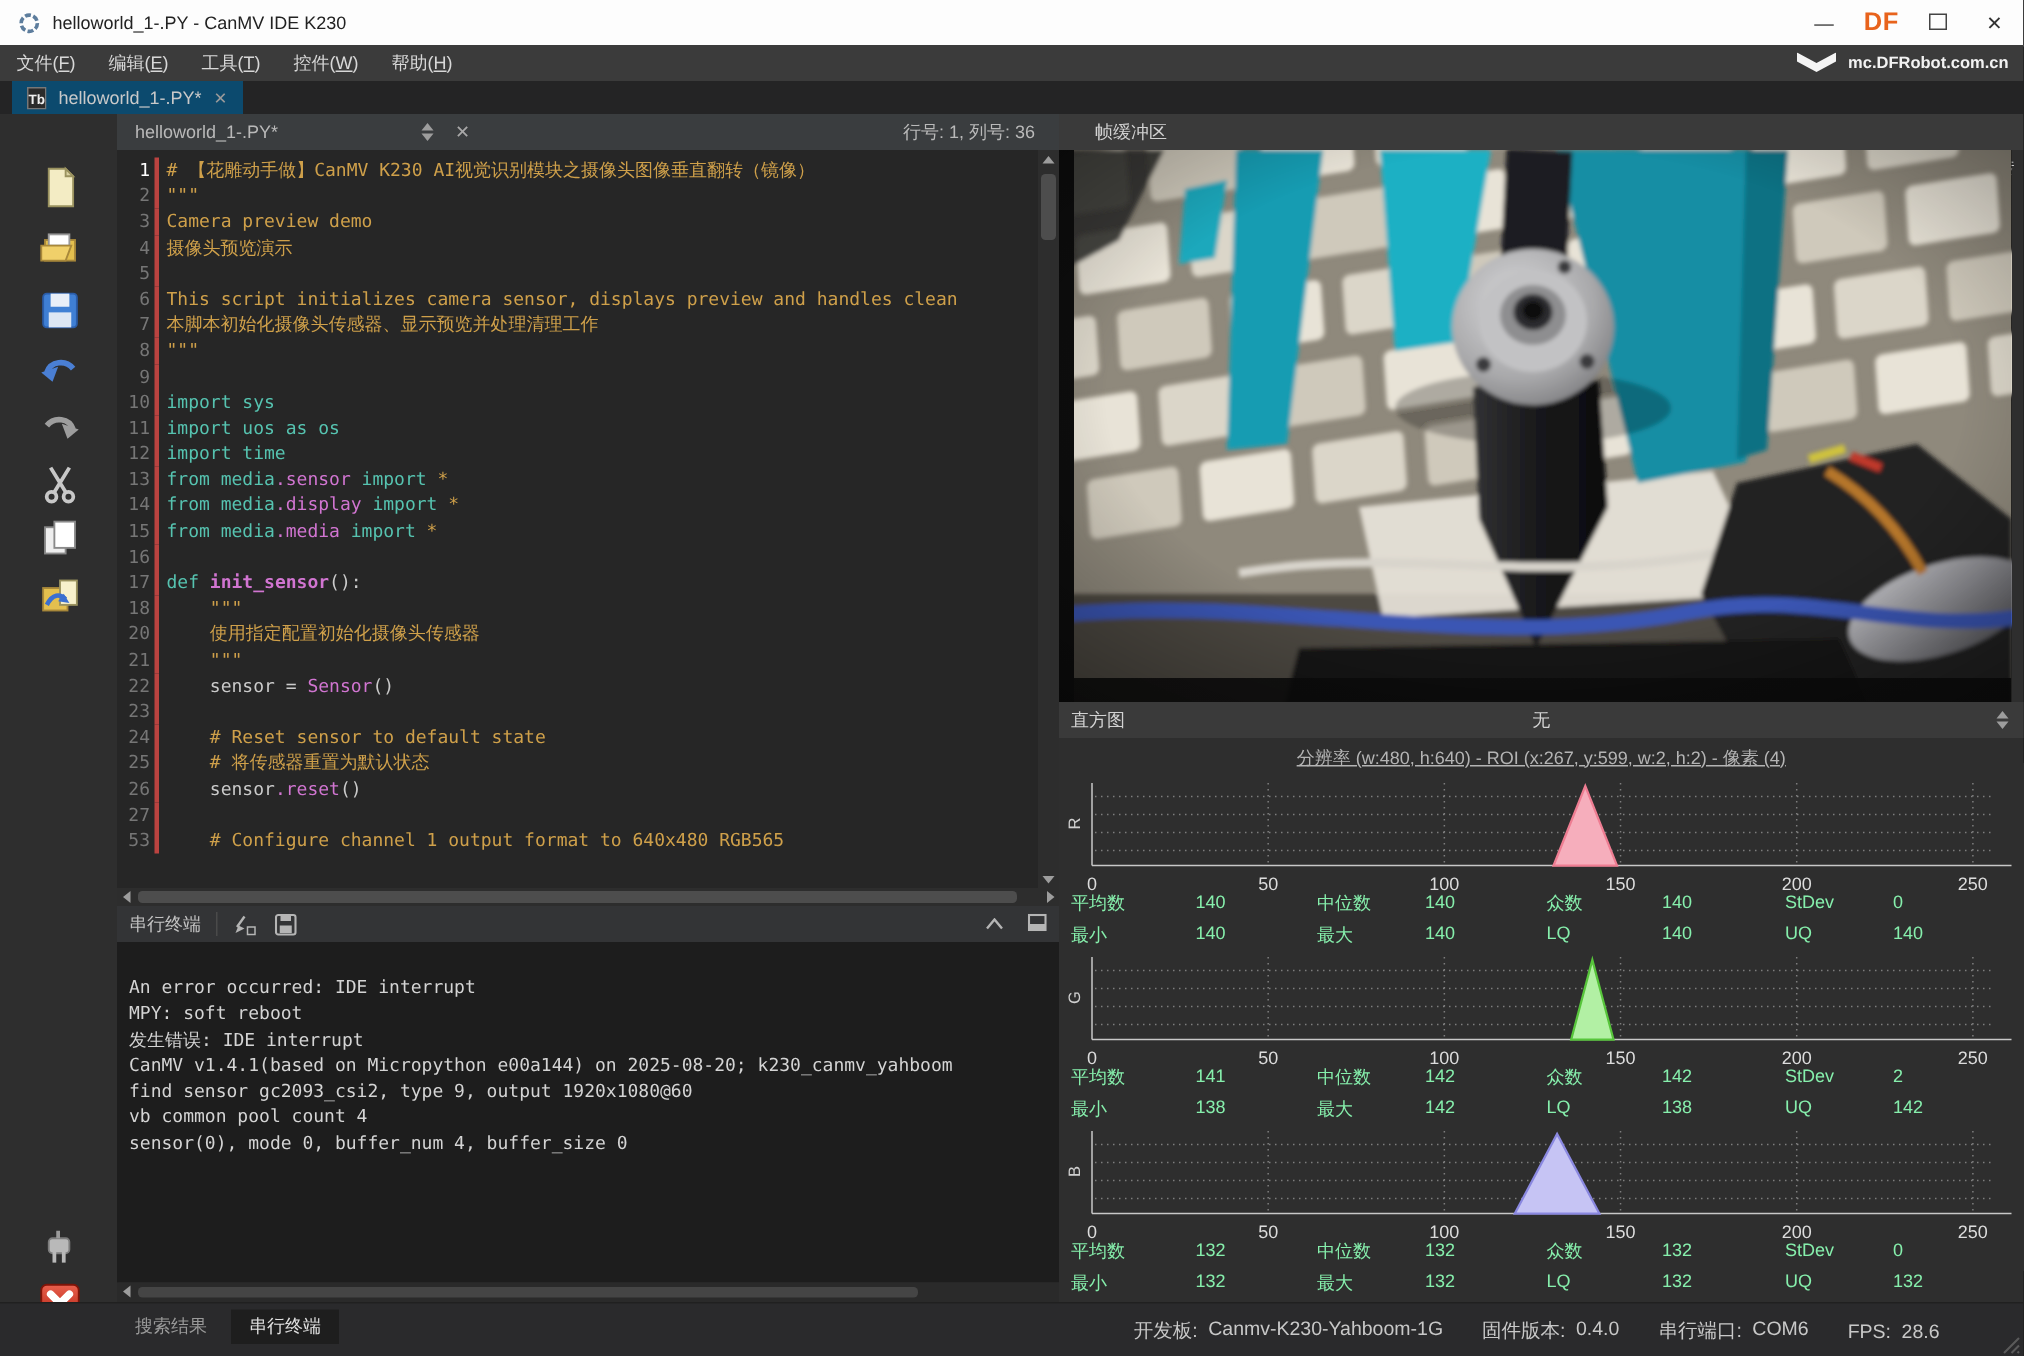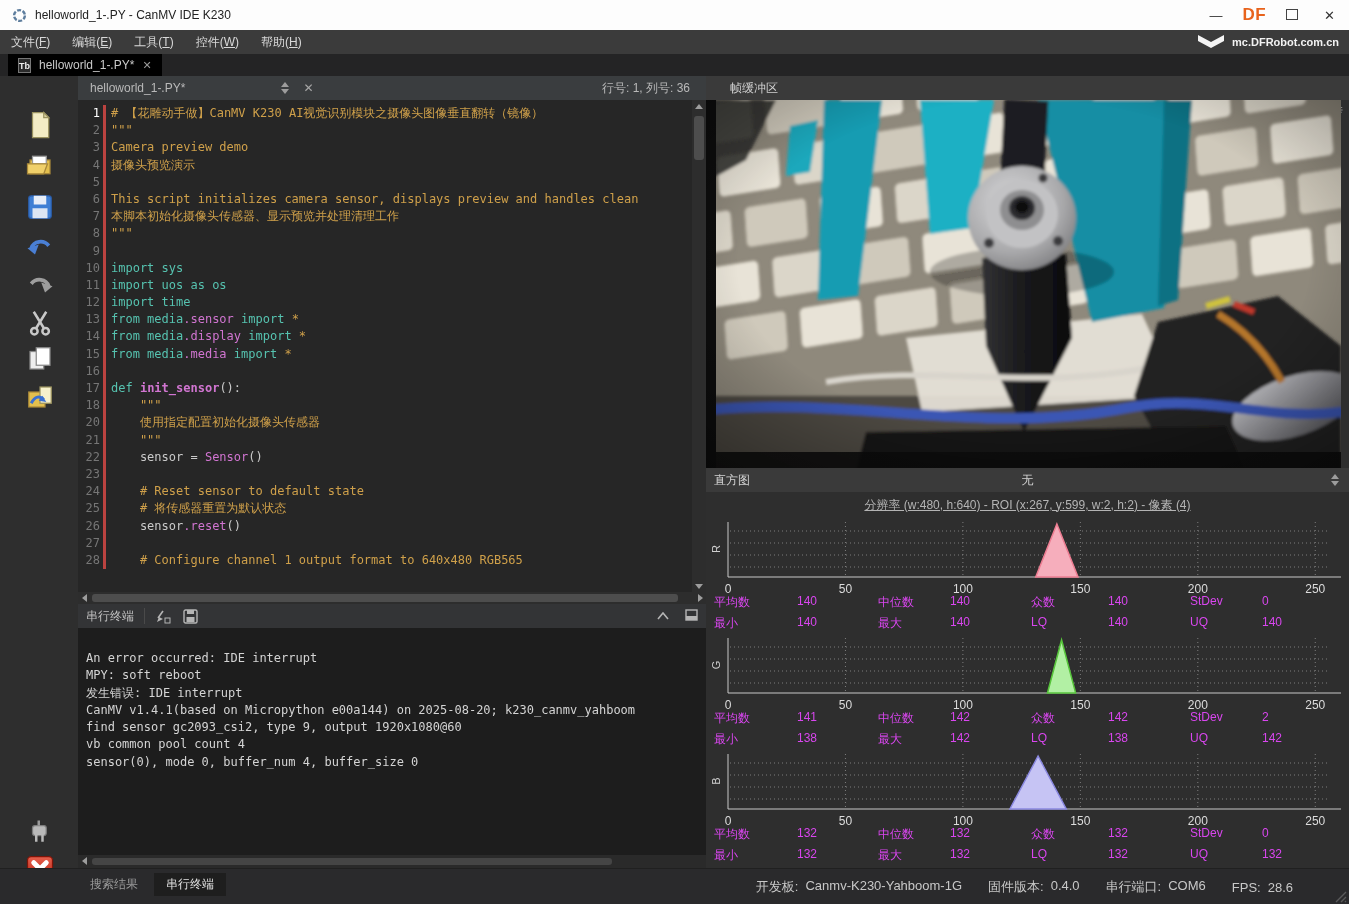--- a/index.html
+++ b/index.html
@@ -16,21 +16,21 @@
   .restore-box{display:inline-block;width:10px;height:9px;border:1.5px solid #444;}
   
   #menubar{position:absolute;left:0;top:30px;width:1349px;height:24px;background:#3b3b3b;
            display:flex;align-items:center;color:#d8d8d8;}
   .menu-item{padding:0 11px;height:24px;display:flex;align-items:center;}
   .menu-item u{text-decoration:underline;}
   #brand{position:absolute;right:10px;top:0;height:24px;display:flex;align-items:center;gap:8px;
          color:#f2f2f2;font-weight:bold;font-size:11px;}
   
   #tabbar{position:absolute;left:0;top:54px;width:1349px;height:22px;background:#242425;display:flex;}
-  #file-tab{margin-left:8px;display:flex;align-items:center;gap:8px;background:#000000;
+  #file-tab{margin-left:8px;display:flex;align-items:center;gap:8px;background:#0c4a6e;
             padding:0 10px;height:22px;color:#c9c9c9;}
   #file-tab .tclose{color:#9a9a9a;font-size:11px;}
   
   #toolbar{position:absolute;left:0;top:76px;width:78px;height:792px;background:#2e2e2e;border-right:1px solid #242424;}
   .tool-btn{position:absolute;left:24px;width:32px;height:32px;background:none;border:none;padding:0;cursor:default;}
   
   #editor-col{position:absolute;left:78px;top:76px;width:628px;height:792px;}
   #ed-header{position:absolute;left:0;top:0;width:628px;height:24px;background:#3a3d3f;
              display:flex;align-items:center;color:#b9b9b9;}
   #ed-title{margin-left:12px;}
@@ -84,21 +84,21 @@
   #hist-info{position:absolute;left:0;top:416px;width:643px;height:26px;display:flex;align-items:center;
              justify-content:center;color:#b4b4b4;text-decoration:underline;}
   #charts{position:absolute;left:0;top:442px;width:643px;height:348px;}
   .chart{position:relative;width:643px;height:116px;}
   .chart svg{position:absolute;left:0;top:0;}
   .grid{stroke:#999999;stroke-width:1;stroke-dasharray:1 3;opacity:.75;}
   .axis{stroke:#c8c8c8;stroke-width:1;}
   .tick{fill:#dcdcdc;font-size:12px;font-family:"Liberation Sans","DejaVu Sans",sans-serif;}
   .chlab{fill:#cfcfcf;font-size:11px;font-family:"Liberation Sans","DejaVu Sans",sans-serif;}
   .stats-row{position:absolute;left:0;width:643px;height:18px;}
-  .stat-label,.stat-value{position:absolute;color:#d946ef;white-space:nowrap;}
+  .stat-label,.stat-value{position:absolute;color:#86efac;white-space:nowrap;}
   
   #statusbar{position:absolute;left:0;top:868px;width:1349px;height:36px;background:#2a2a2c;border-top:1px solid #202020;}
   #bottom-tabs{position:absolute;left:78px;top:4px;display:flex;gap:4px;}
   .btab{padding:3px 12px;color:#9a9a9a;}
   .btab.active{background:#1e1e1e;color:#e0e0e0;}
   #status-info{position:absolute;right:56px;top:0;height:36px;display:flex;align-items:center;gap:26px;color:#c8c8c8;font-size:13px;}
   .sitem{display:flex;gap:7px;white-space:nowrap;}
   #grip{position:absolute;right:2px;bottom:2px;}
 </style>
 </head>
@@ -245,21 +245,21 @@
           <div class="code-row"><span class="gut">17</span><span class="chbar"></span><span class="code-txt"><span class="tk-k">def </span><span class="tk-fn">init_sensor</span><span class="tk-p">():</span></span></div>
           <div class="code-row"><span class="gut">18</span><span class="chbar"></span><span class="code-txt"><span class="tk-s">    """</span></span></div>
           <div class="code-row"><span class="gut">20</span><span class="chbar"></span><span class="code-txt"><span class="tk-s">    使用指定配置初始化摄像头传感器</span></span></div>
           <div class="code-row"><span class="gut">21</span><span class="chbar"></span><span class="code-txt"><span class="tk-s">    """</span></span></div>
           <div class="code-row"><span class="gut">22</span><span class="chbar"></span><span class="code-txt"><span class="tk-p">    sensor = </span><span class="tk-f">Sensor</span><span class="tk-p">()</span></span></div>
           <div class="code-row"><span class="gut">23</span><span class="chbar"></span><span class="code-txt"></span></div>
           <div class="code-row"><span class="gut">24</span><span class="chbar"></span><span class="code-txt"><span class="tk-s">    # Reset sensor to default state</span></span></div>
           <div class="code-row"><span class="gut">25</span><span class="chbar"></span><span class="code-txt"><span class="tk-s">    # 将传感器重置为默认状态</span></span></div>
           <div class="code-row"><span class="gut">26</span><span class="chbar"></span><span class="code-txt"><span class="tk-p">    sensor</span><span class="tk-f">.reset</span><span class="tk-p">()</span></span></div>
           <div class="code-row"><span class="gut">27</span><span class="chbar"></span><span class="code-txt"></span></div>
-          <div class="code-row"><span class="gut">28</span><span class="chbar"></span><span class="code-txt"><span class="tk-s">    # Configure channel 1 output format to 640x480 RGB565</span></span></div>
+          <div class="code-row"><span class="gut">53</span><span class="chbar"></span><span class="code-txt"><span class="tk-s">    # Configure channel 1 output format to 640x480 RGB565</span></span></div>
         </div>
     </div>
     <div id="vscroll">
       <span class="scr-arr" style="top:0">
           <span class="tri-up"></span>
         </span>
       <div class="thumb"></div>
       <span class="scr-arr" style="bottom:0">
           <span class="tri-down"></span>
         </span>

